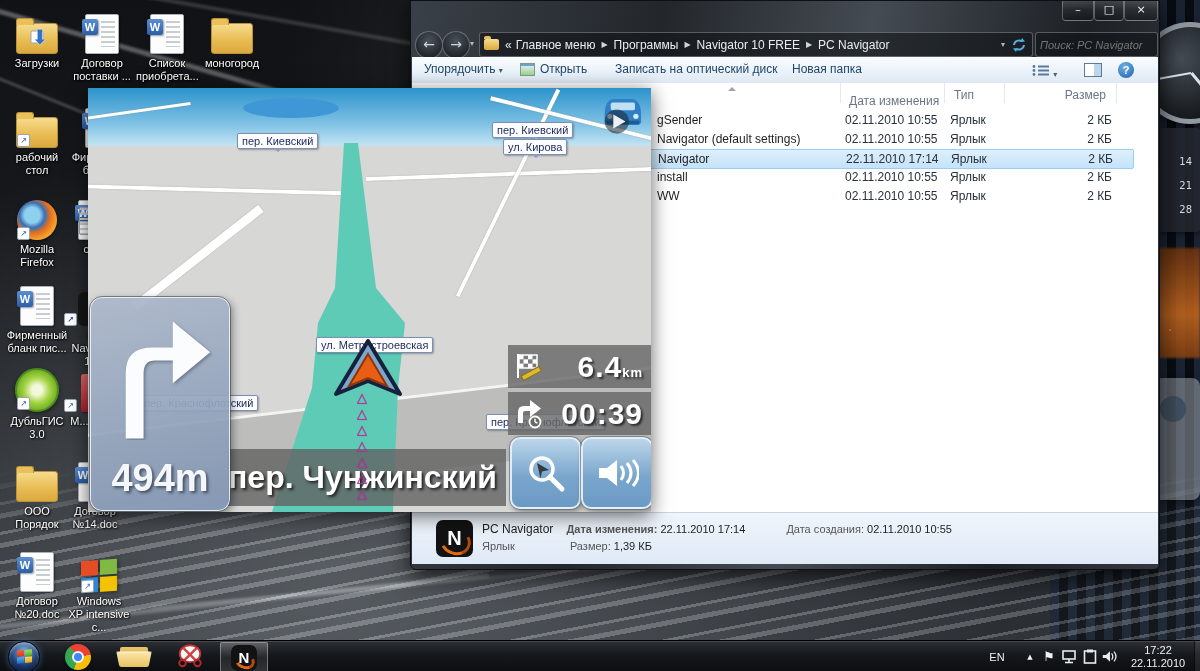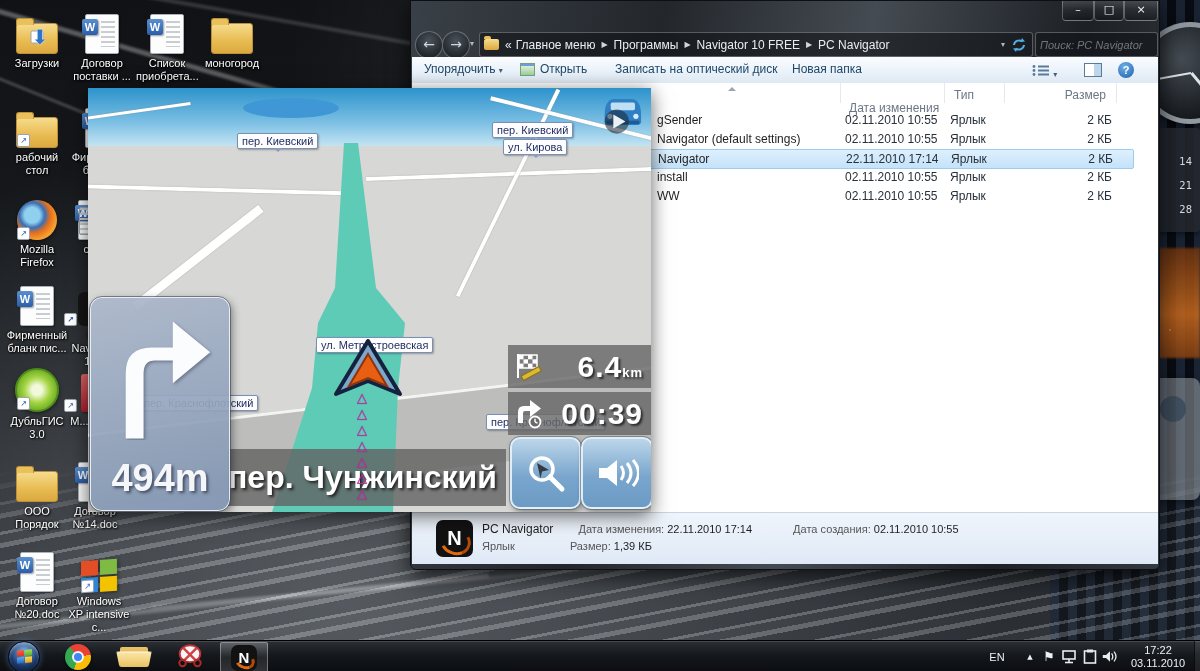--- a/index.html
+++ b/index.html
@@ -374,21 +374,21 @@
         </svg>
       </div>
       <div class="titem" style="left:706px;top:5px;width:16px;height:16px;border-radius:50%;
            background:radial-gradient(circle at 40% 30%,#6fb1e8,#1f5fa8);color:#fff;text-align:center;
            font-size:11px;font-weight:bold;line-height:16px;">
         <span>?</span>
       </div>
     </div>
 
     <div class="abs client">
-      <div class="abs hdr" style="left:437px;top:18px;">Дата изменения</div>
+      <div class="abs hdr" style="left:437px;top:11px;">Дата изменения</div>
       <div class="abs hdr" style="left:542px;top:5px;">Тип</div>
       <div class="abs hdr" style="left:600px;top:5px;width:94px;text-align:right;">Размер</div>
       <div class="hsep" style="left:428px;"></div>
         <div class="hsep" style="left:532px;"></div>
       <div class="hsep" style="left:592px;"></div>
         <div class="hsep" style="left:704px;"></div>
       <div class="abs" style="left:316px;top:0;width:0;height:0;border:4px solid transparent;border-bottom-color:#9aa6b2;"></div>
 
       <div class="frow" style="top:28px;">
         <span class="fname">gSender</span>
@@ -421,21 +421,21 @@
           <span class="fsize">2 КБ</span>
       </div>
     </div>
 
     <div class="abs details">
       <div class="abs nicon" style="left:24px;top:7px;width:37px;height:37px;font-size:20px;line-height:37px;">
         <span>N</span>
       </div>
       <div class="abs" style="left:70px;top:9px;white-space:nowrap;">
         <span style="font-size:12px;color:#1e1e1e;">PC Navigator</span>
-        <span style="margin-left:22px;">Дата изменения:</span>
+        <span style="margin-left:10px;font-weight:bold;">Дата изменения:</span>
         <span style="color:#1e1e1e;">22.11.2010 17:14</span>
         <span style="margin-left:38px;">Дата создания:</span>
         <span style="color:#1e1e1e;">02.11.2010 10:55</span>
       </div>
       <div class="abs" style="left:70px;top:27px;white-space:nowrap;">
         <span>Ярлык</span>
         <span style="margin-left:52px;">Размер:</span>
         <span style="color:#1e1e1e;">1,39 КБ</span>
       </div>
     </div>
@@ -590,19 +590,19 @@
     </div>
     <div class="tbic" style="left:1100px;width:20px;">
       <svg width="16" height="13" viewBox="0 0 20 16">
         <path d="M1 6 h4 l5 -4.5 v13 L5 10 H1 z" fill="#e8ecef"></path>
         <path d="M12 4 q3 4 0 8" stroke="#e8ecef" stroke-width="1.6" fill="none"></path>
         <path d="M15 2 q5 6 0 12" stroke="#e8ecef" stroke-width="1.6" fill="none"></path>
       </svg>
     </div>
     <div class="tbic tray" style="left:1124px;width:68px;flex-direction:column;line-height:13px;">
       <span>17:22</span>
-      <span>03.11.2010</span>
+      <span>22.11.2010</span>
     </div>
     <div class="abs" style="left:1194px;top:0;width:6px;height:31px;border-left:1px solid rgba(0,0,0,.7);
          background:rgba(255,255,255,.08);"></div>
   </div>
 
 </div>
 
 </body></html>

